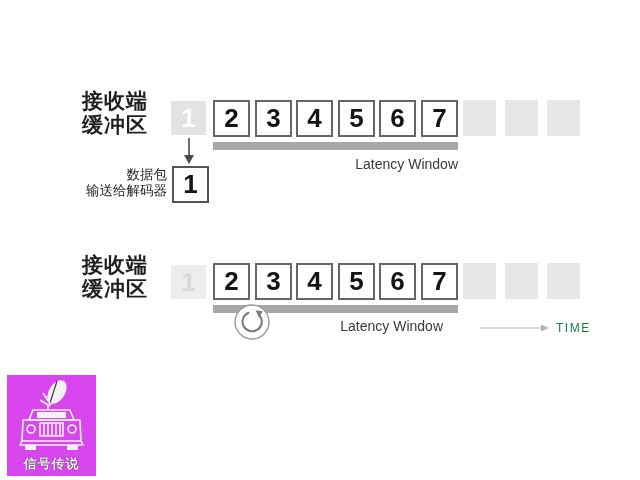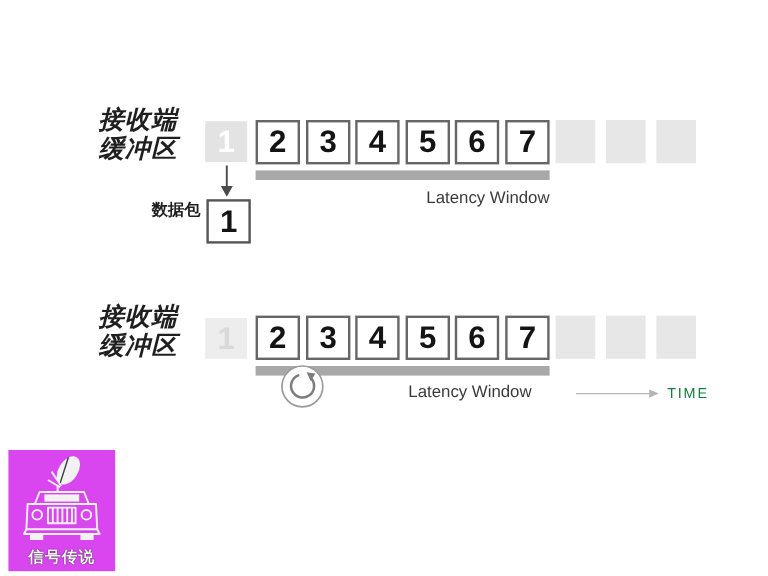--- a/index.html
+++ b/index.html
@@ -4,42 +4,41 @@
 <style>
   html,body{margin:0;padding:0;background:#fff;}
   #canvas{
     position:relative;width:640px;height:480px;background:#ffffff;
     overflow:hidden;font-family:"Liberation Sans",sans-serif;
   }
   .cn-label{
     position:absolute;width:90px;text-align:center;
     font-weight:bold;font-size:21px;line-height:24px;color:#1f1f1f;
     letter-spacing:1px;
-    font-style:italic;
   }
   .row{position:absolute;left:0;top:0;width:640px;height:0;}
   .pkt-box{
     position:absolute;width:37px;height:37px;box-sizing:border-box;
     border:2px solid #666;background:#fff;display:flex;
     align-items:center;justify-content:center;
     font-weight:bold;font-size:26px;color:#141414;
   }
   .slot-consumed{
     position:absolute;width:35px;height:34px;display:flex;
     align-items:center;justify-content:center;
     font-weight:bold;font-size:26px;
   }
   .slot-empty{position:absolute;width:33px;height:36px;background:#e7e7e7;}
   .latency-bar{position:absolute;height:8px;background:#a8a8a8;}
   .latency-label{
     position:absolute;text-align:right;font-size:14px;color:#3a3a3a;
   }
   .decoder-note{
     position:absolute;left:40px;top:167px;width:127px;text-align:right;
-    font-size:13.5px;line-height:16px;font-weight:bold;color:#1f1f1f;
+    font-size:13.5px;line-height:16px;font-weight:normal;color:#1f1f1f;
   }
   .decoder-box{
     position:absolute;left:172px;top:166px;width:37px;height:37px;
     box-sizing:border-box;border:2px solid #555;background:#fff;
     display:flex;align-items:center;justify-content:center;
     font-weight:bold;font-size:26px;color:#141414;
   }
   .time-label{
     position:absolute;left:556px;top:321px;font-size:12px;color:#15803d;
     letter-spacing:1.5px;
@@ -81,20 +80,21 @@
   <div class="latency-bar" style="left:213px;top:142px;width:245px;"></div>
   <div class="latency-label" style="left:213px;top:156px;width:245px;">Latency Window</div>
 
   <svg width="20" height="29" style="position:absolute;left:179px;top:137px;">
     <line x1="10" y1="1" x2="10" y2="19" stroke="#4a4a4a" stroke-width="1.6"></line>
     <polygon points="5,18 15,18 10,27" fill="#4a4a4a"></polygon>
   </svg>
 
   <div class="decoder-note">
     <div>数据包</div>
+    <div>输送给解码器</div>
   </div>
   <div class="decoder-box">1</div>
 
   <div class="cn-label" style="left:70px;top:253px;">
     <div>接收端</div>
     <div>缓冲区</div>
   </div>
 
   <div class="row">
     <div class="slot-consumed" style="left:171px;top:265px;background:#ededed;color:#d9d9d9;">1</div>

